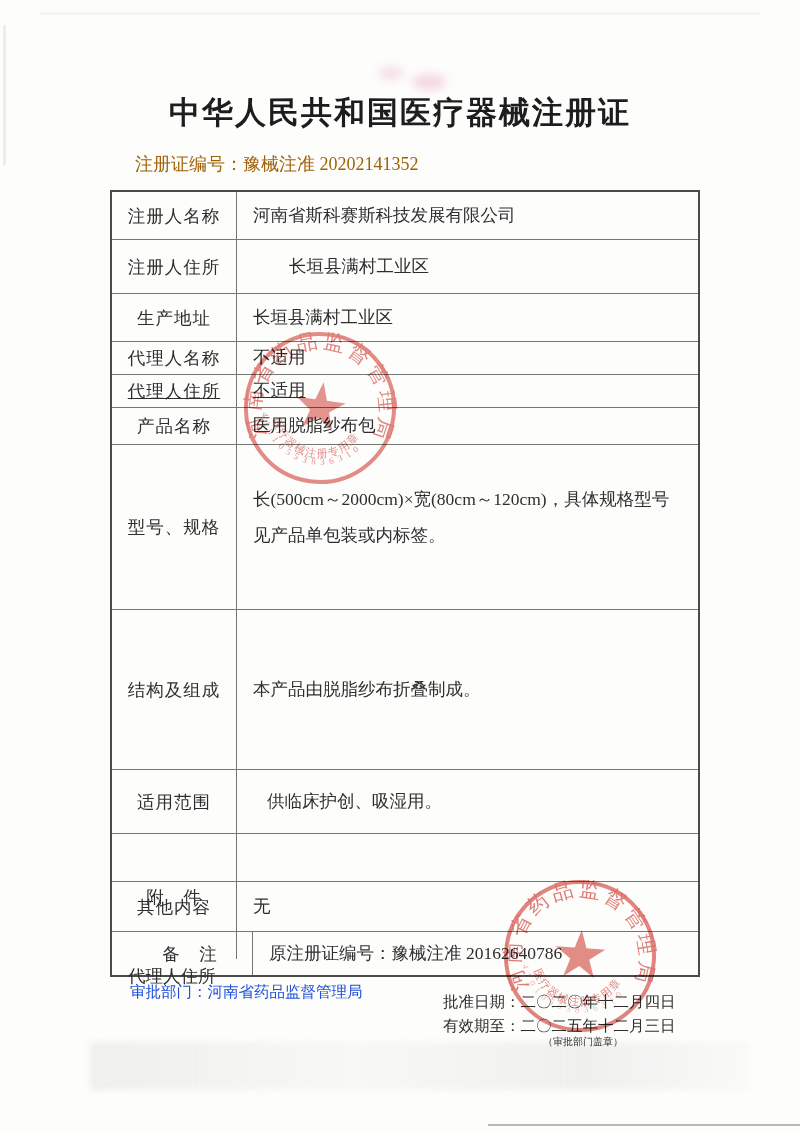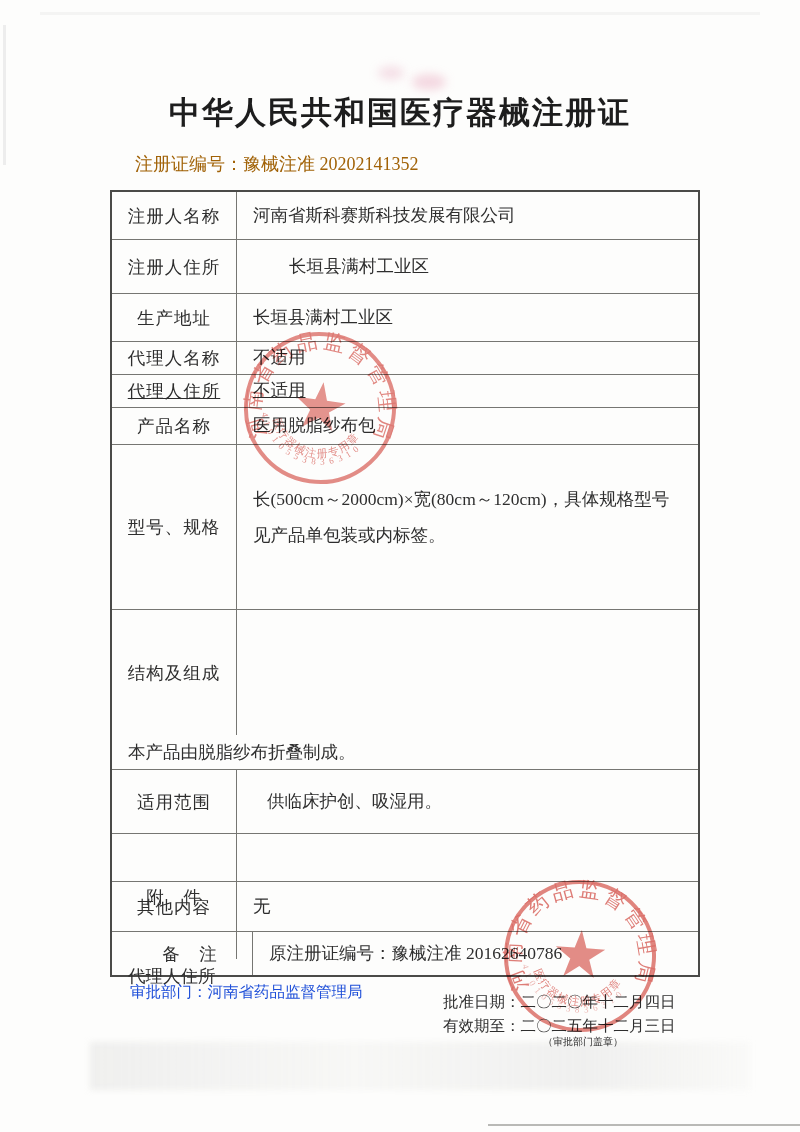--- a/index.html
+++ b/index.html
@@ -43,21 +43,21 @@
     width:125px;flex:0 0 125px;border-right:1px solid #767672;
     display:flex;align-items:center;justify-content:center;
     text-align:center;letter-spacing:1px;
   }
   .value{
     flex:1;display:flex;align-items:center;
     padding:4px 10px 4px 16px;white-space:pre-line;line-height:1.55;
   }
   .r1{height:48px;} .r2{height:54px;gap:36px;} .r3{height:48px;}
   .r4{height:33px;} .r5{height:33px;text-decoration:underline;} .r6{height:37px;}
-  .r7{height:165px;} .r8{height:160px;flex-direction:column;} .r9{height:64px;gap:14px;}
+  .r7{height:165px;} .r8{height:160px;} .r9{height:64px;gap:14px;}
   .r10{height:48px;flex-direction:column;} .r11{height:50px;} .r12{height:43px;}
   .r7 .value{align-items:flex-start;padding-top:36px;line-height:36px;}
 
   
   .footer-left{position:absolute;left:130px;top:982px;font-size:15.5px;color:#1d4ed8;}
   .footer-right{position:absolute;left:443px;top:982px;font-size:15.5px;color:#2e2e2e;line-height:24px;margin-top:8px;}
   .seal-note{position:absolute;left:543px;top:1035px;font-size:10px;color:#2e2e2e;}
 
   
   .stamp{position:absolute;width:190px;height:190px;mix-blend-mode:multiply;pointer-events:none;}

